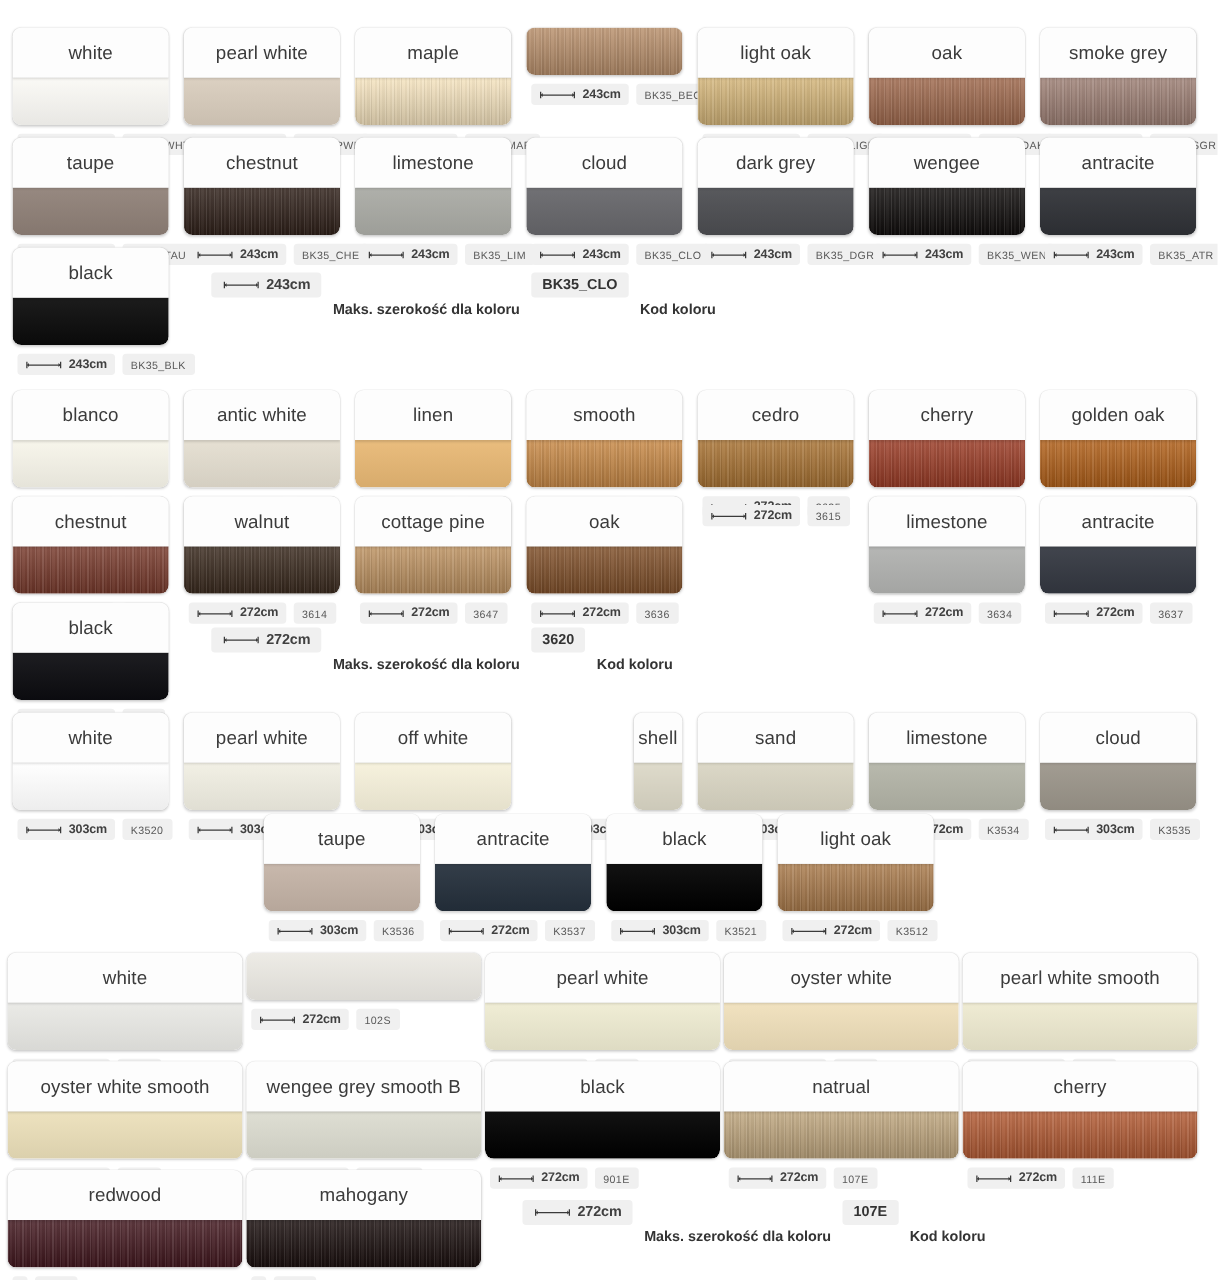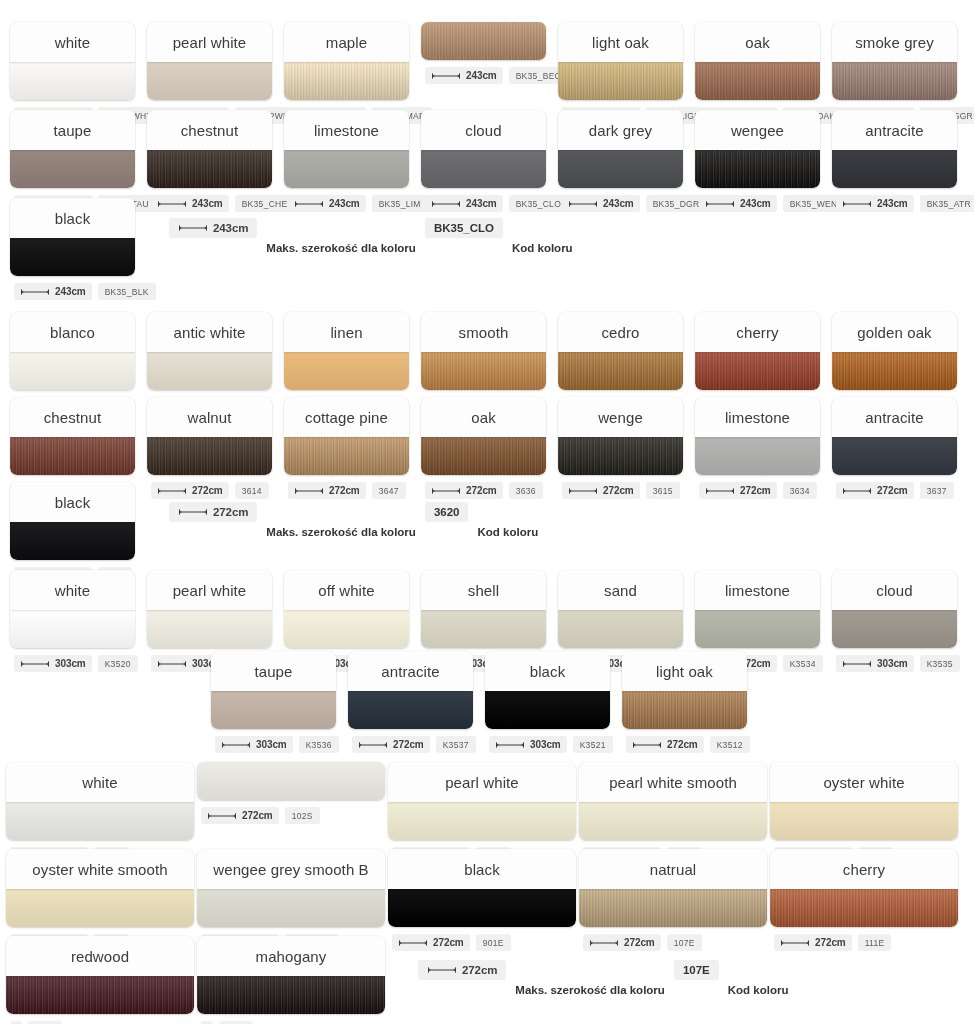--- a/index.html
+++ b/index.html
@@ -682,26 +682,20 @@
                   <path d="M2 4 L28 4" stroke="#3a3a3a" stroke-width="1" fill="none"></path>
                   <path d="M3.2 2.4 L1.6 4 L3.2 5.6 Z" fill="#3a3a3a"></path>
                   <path d="M26.8 2.4 L28.4 4 L26.8 5.6 Z" fill="#3a3a3a"></path>
                 </svg>
                 <span class="width-txt">272cm</span>
               </span>
               <span class="pill code">3636</span>
             </div>
           </div>
           <div class="swatch" style="width: 125px;">
-            <div class="plate">
-              <div class="name">wenge</div>
-              <div class="chip">
-                <div class="grain" style="background: repeating-linear-gradient(90deg, rgba(255, 255, 255, 0.1) 0px, rgba(255, 255, 255, 0.1) 1px, rgba(0, 0, 0, 0.07) 1px, rgba(0, 0, 0, 0.07) 2px, rgba(255, 255, 255, 0.04) 2px, rgba(255, 255, 255, 0.04) 4px, rgba(0, 0, 0, 0.03) 4px, rgba(0, 0, 0, 0.03) 6px), linear-gradient(rgba(255, 255, 255, 0.14), rgba(0, 0, 0, 0.18)), rgb(36, 33, 27);"></div>
-              </div>
-            </div>
             <div class="meta">
               <span class="pill">
                 <svg width="30" height="8" viewBox="0 0 30 8" class="arrow">
                   <path d="M1.5 1.4 L1.5 6.6" stroke="#3a3a3a" stroke-width="1" fill="none"></path>
                   <path d="M28.5 1.4 L28.5 6.6" stroke="#3a3a3a" stroke-width="1" fill="none"></path>
                   <path d="M2 4 L28 4" stroke="#3a3a3a" stroke-width="1" fill="none"></path>
                   <path d="M3.2 2.4 L1.6 4 L3.2 5.6 Z" fill="#3a3a3a"></path>
                   <path d="M26.8 2.4 L28.4 4 L26.8 5.6 Z" fill="#3a3a3a"></path>
                 </svg>
                 <span class="width-txt">272cm</span>
@@ -851,21 +845,21 @@
                   <path d="M28.5 1.4 L28.5 6.6" stroke="#3a3a3a" stroke-width="1" fill="none"></path>
                   <path d="M2 4 L28 4" stroke="#3a3a3a" stroke-width="1" fill="none"></path>
                   <path d="M3.2 2.4 L1.6 4 L3.2 5.6 Z" fill="#3a3a3a"></path>
                   <path d="M26.8 2.4 L28.4 4 L26.8 5.6 Z" fill="#3a3a3a"></path>
                 </svg>
                 <span class="width-txt">303cm</span>
               </span>
               <span class="pill code">K3530</span>
             </div>
           </div>
-          <div class="swatch" style="width: 125px;">
+          <div class="swatch" style="width: 125px; align-items: flex-end;">
             <div class="plate">
               <div class="name">shell</div>
               <div class="chip">
                 <div class="grain" style="background: linear-gradient(rgba(255, 255, 255, 0.07), rgba(0, 0, 0, 0.07)), rgb(220, 216, 199);"></div>
               </div>
             </div>
             <div class="meta">
               <span class="pill">
                 <svg width="30" height="8" viewBox="0 0 30 8" class="arrow">
                   <path d="M1.5 1.4 L1.5 6.6" stroke="#3a3a3a" stroke-width="1" fill="none"></path>
@@ -1089,58 +1083,58 @@
                   <path d="M3.2 2.4 L1.6 4 L3.2 5.6 Z" fill="#3a3a3a"></path>
                   <path d="M26.8 2.4 L28.4 4 L26.8 5.6 Z" fill="#3a3a3a"></path>
                 </svg>
                 <span class="width-txt">272cm</span>
               </span>
               <span class="pill code">104E</span>
             </div>
           </div>
           <div class="swatch" style="width: 188px;">
             <div class="plate">
+              <div class="name">oyster white</div>
+              <div class="chip">
+                <div class="grain" style="background: linear-gradient(rgba(255, 255, 255, 0.07), rgba(0, 0, 0, 0.07)), rgb(240, 224, 187);"></div>
+              </div>
+            </div>
+            <div class="meta">
+              <span class="pill">
+                <svg width="30" height="8" viewBox="0 0 30 8" class="arrow">
+                  <path d="M1.5 1.4 L1.5 6.6" stroke="#3a3a3a" stroke-width="1" fill="none"></path>
+                  <path d="M28.5 1.4 L28.5 6.6" stroke="#3a3a3a" stroke-width="1" fill="none"></path>
+                  <path d="M2 4 L28 4" stroke="#3a3a3a" stroke-width="1" fill="none"></path>
+                  <path d="M3.2 2.4 L1.6 4 L3.2 5.6 Z" fill="#3a3a3a"></path>
+                  <path d="M26.8 2.4 L28.4 4 L26.8 5.6 Z" fill="#3a3a3a"></path>
+                </svg>
+                <span class="width-txt">272cm</span>
+              </span>
+              <span class="pill code">105E</span>
+            </div>
+          </div>
+          <div class="swatch" style="width: 188px;">
+            <div class="plate">
               <div class="name">pearl white smooth</div>
               <div class="chip">
                 <div class="grain" style="background: linear-gradient(rgba(255, 255, 255, 0.07), rgba(0, 0, 0, 0.07)), rgb(238, 234, 208);"></div>
               </div>
             </div>
             <div class="meta">
               <span class="pill">
                 <svg width="30" height="8" viewBox="0 0 30 8" class="arrow">
                   <path d="M1.5 1.4 L1.5 6.6" stroke="#3a3a3a" stroke-width="1" fill="none"></path>
                   <path d="M28.5 1.4 L28.5 6.6" stroke="#3a3a3a" stroke-width="1" fill="none"></path>
                   <path d="M2 4 L28 4" stroke="#3a3a3a" stroke-width="1" fill="none"></path>
                   <path d="M3.2 2.4 L1.6 4 L3.2 5.6 Z" fill="#3a3a3a"></path>
                   <path d="M26.8 2.4 L28.4 4 L26.8 5.6 Z" fill="#3a3a3a"></path>
                 </svg>
                 <span class="width-txt">272cm</span>
               </span>
               <span class="pill code">104S</span>
-            </div>
-          </div>
-          <div class="swatch" style="width: 188px;">
-            <div class="plate">
-              <div class="name">oyster white</div>
-              <div class="chip">
-                <div class="grain" style="background: linear-gradient(rgba(255, 255, 255, 0.07), rgba(0, 0, 0, 0.07)), rgb(240, 224, 187);"></div>
-              </div>
-            </div>
-            <div class="meta">
-              <span class="pill">
-                <svg width="30" height="8" viewBox="0 0 30 8" class="arrow">
-                  <path d="M1.5 1.4 L1.5 6.6" stroke="#3a3a3a" stroke-width="1" fill="none"></path>
-                  <path d="M28.5 1.4 L28.5 6.6" stroke="#3a3a3a" stroke-width="1" fill="none"></path>
-                  <path d="M2 4 L28 4" stroke="#3a3a3a" stroke-width="1" fill="none"></path>
-                  <path d="M3.2 2.4 L1.6 4 L3.2 5.6 Z" fill="#3a3a3a"></path>
-                  <path d="M26.8 2.4 L28.4 4 L26.8 5.6 Z" fill="#3a3a3a"></path>
-                </svg>
-                <span class="width-txt">272cm</span>
-              </span>
-              <span class="pill code">105E</span>
             </div>
           </div>
         </div>
         <div class="row" style="position: absolute; top: 87px; left: 6px; gap: 3px;">
           <div class="swatch" style="width: 188px;">
             <div class="plate">
               <div class="name">oyster white smooth</div>
               <div class="chip">
                 <div class="grain" style="background: linear-gradient(rgba(255, 255, 255, 0.07), rgba(0, 0, 0, 0.07)), rgb(236, 224, 186);"></div>
               </div>

